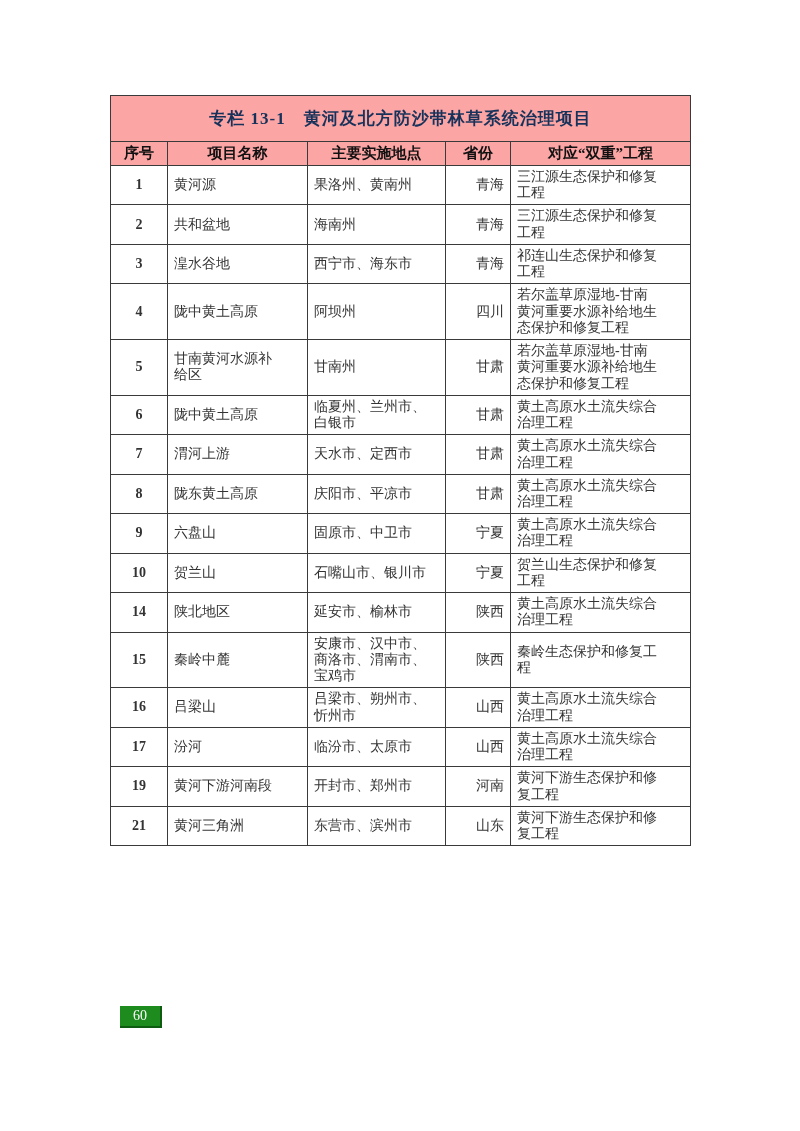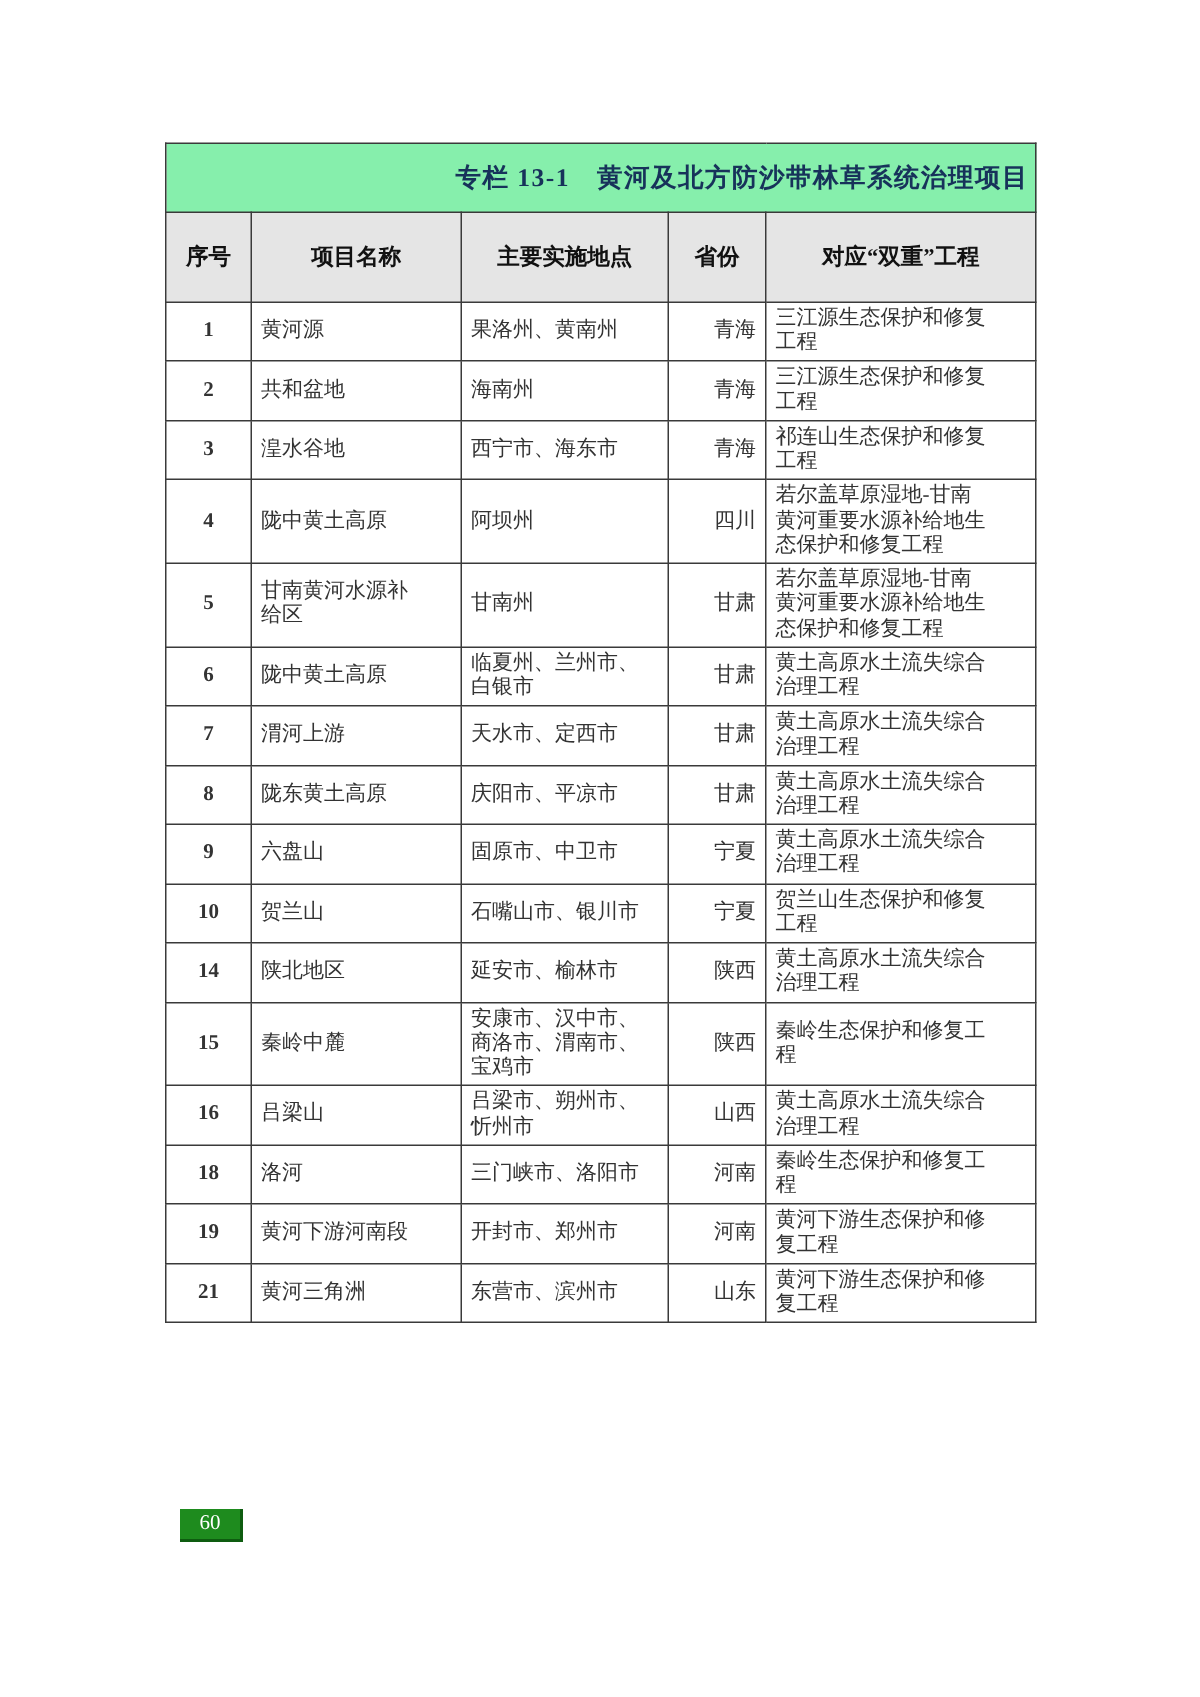--- a/index.html
+++ b/index.html
@@ -21,35 +21,35 @@
     width: 580px;
     border-collapse: collapse;
     table-layout: fixed;
   }
   .doc-table th, .doc-table td {
     border: 1px solid #3a3a3a;
     box-sizing: border-box;
     vertical-align: middle;
   }
   .title-cell {
-    background: #86efac;
-    text-align: right;
+    background: #fca5a5;
+    text-align: center;
     font-weight: bold;
     font-size: 17px;
     color: #17325a;
     padding: 11px 4px;
     letter-spacing: 1px;
   }
   .head-cell {
-    background: #e5e5e5;
+    background: #fca5a5;
     text-align: center;
     font-weight: bold;
     font-size: 15px;
     color: #111111;
-    padding: 20px 2px;
+    padding: 2px 2px;
   }
   .doc-table td {
     font-size: 14px;
     line-height: 1.16;
     padding: 3px 6px;
     white-space: pre-line;
     color: #333333;
   }
   td.c-no   { text-align: center; font-weight: bold; font-family: "Liberation Serif", serif; }
   td.c-prov { text-align: right; }
@@ -204,26 +204,26 @@
       <tr>
         <td class="c-no">16</td>
         <td class="c-name">吕梁山</td>
         <td class="c-loc">吕梁市、朔州市、
 忻州市</td>
         <td class="c-prov">山西</td>
         <td class="c-proj">黄土高原水土流失综合
 治理工程</td>
       </tr>
       <tr>
-        <td class="c-no">18</td>
-        <td class="c-name">洛河</td>
-        <td class="c-loc">三门峡市、洛阳市</td>
-        <td class="c-prov">河南</td>
-        <td class="c-proj">秦岭生态保护和修复工
-程</td>
+        <td class="c-no">17</td>
+        <td class="c-name">汾河</td>
+        <td class="c-loc">临汾市、太原市</td>
+        <td class="c-prov">山西</td>
+        <td class="c-proj">黄土高原水土流失综合
+治理工程</td>
       </tr>
       <tr>
         <td class="c-no">19</td>
         <td class="c-name">黄河下游河南段</td>
         <td class="c-loc">开封市、郑州市</td>
         <td class="c-prov">河南</td>
         <td class="c-proj">黄河下游生态保护和修
 复工程</td>
       </tr>
       <tr>

